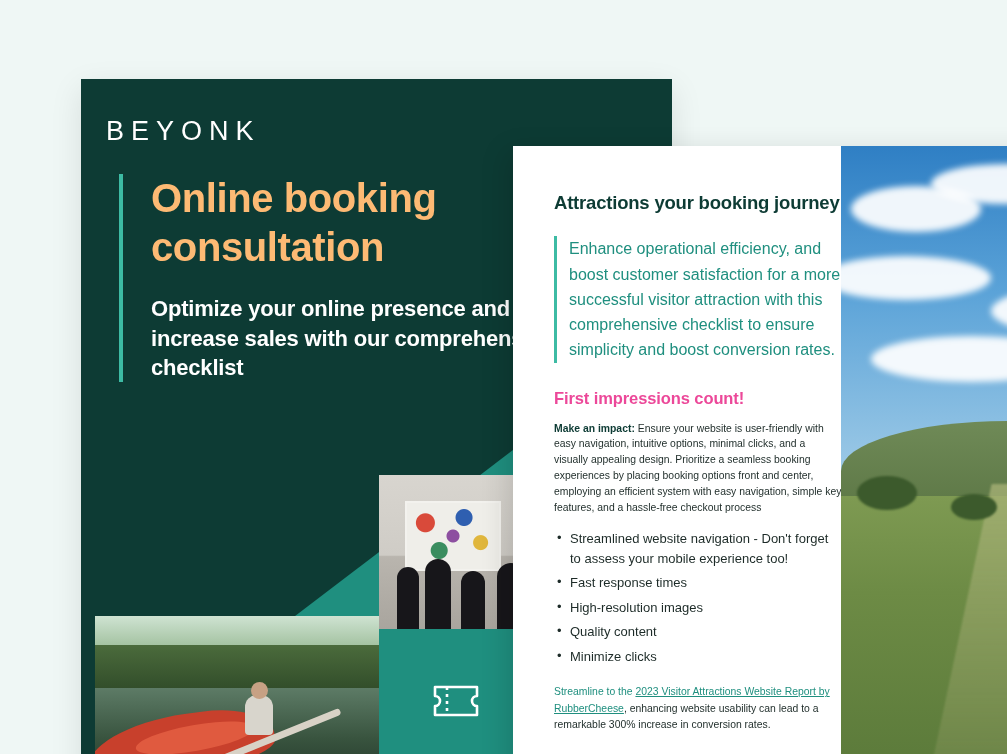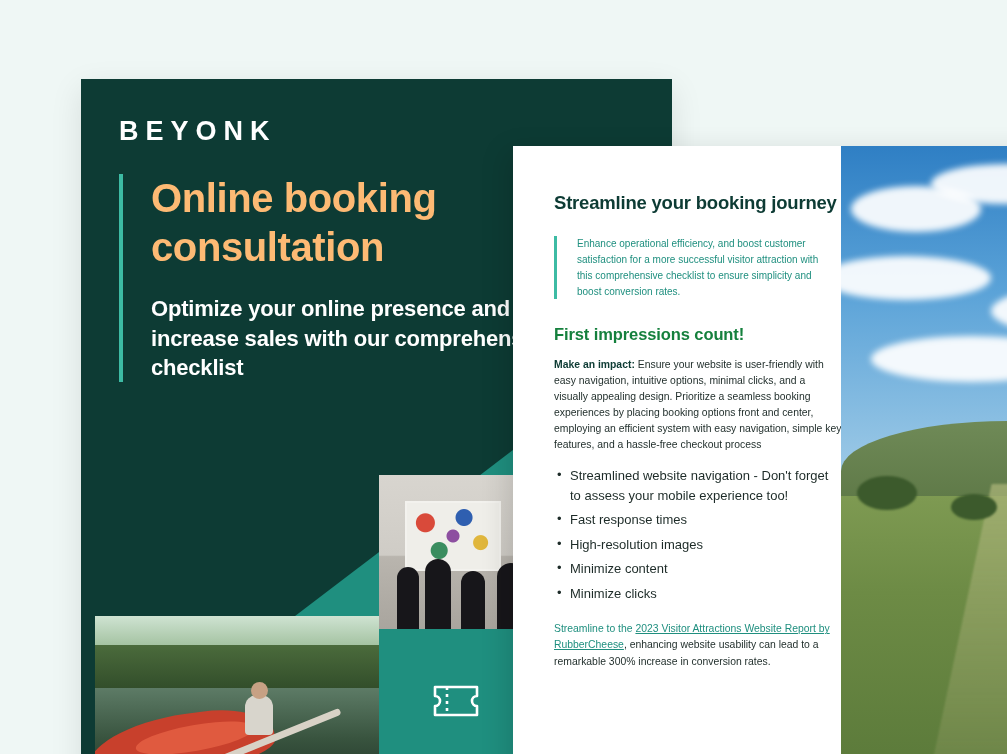--- a/index.html
+++ b/index.html
@@ -26,25 +26,25 @@
     top: 79px;
     width: 591px;
     height: 700px;
     background: #0d3b34;
     overflow: hidden;
     box-shadow: 0 10px 30px rgba(0,0,0,0.10);
   }
 
   .brand {
     position: absolute;
-    left: 38px;
+    left: 25px;
     top: 37px;
     color: #ffffff;
     font-size: 27px;
-    font-weight: bold;
+    font-weight: normal;
     letter-spacing: 7px;
   }
 
   .cover-title-wrap {
     position: absolute;
     left: 38px;
     top: 95px;
     padding-left: 28px;
     border-left: 4px solid #3dbba4;
     width: 440px;
@@ -187,28 +187,28 @@
     margin: 0 0 20px 0;
     letter-spacing: -0.2px;
   }
 
   .quote {
     border-left: 3px solid #3dbba4;
     padding-left: 12px;
     margin: 0 0 26px 0;
   }
   .quote p {
-    margin: 8px;
+    margin: 0;
     color: #1f8f7f;
-    font-size: 10px;
+    font-size: 16px;
     line-height: 1.58;
   }
 
   .h2 {
-    color: #15803d;
+    color: #ec4899;
     font-size: 16.5px;
     font-weight: bold;
     margin: 0 0 13px 0;
     letter-spacing: -0.1px;
   }
 
   .body-p {
     color: #1d2b28;
     font-size: 10.4px;
     line-height: 1.52;
@@ -336,36 +336,36 @@
       <svg width="46" height="36" viewBox="0 0 46 36" fill="none" xmlns="http://www.w3.org/2000/svg">
         <path d="M2 4 H44 V13 a5 5 0 0 0 0 10 v9 H2 V23 a5 5 0 0 0 0 -10 Z" stroke="#ffffff" stroke-width="2.6" fill="none" stroke-linejoin="round"></path>
         <path d="M14 4 V32" stroke="#ffffff" stroke-width="2.6" stroke-dasharray="3 4"></path>
       </svg>
     </div>
   </div>
 
   <div class="inner">
 
     <div class="inner-pad">
-      <h2 class="h1">Streamline your booking journey</h2>
+      <h2 class="h1">Attractions your booking journey</h2>
 
       <div class="quote">
         <p>Enhance operational efficiency, and boost customer satisfaction for a more successful visitor attraction with this comprehensive checklist to ensure simplicity and boost conversion rates.</p>
       </div>
 
       <h3 class="h2">First impressions count!</h3>
 
       <p class="body-p"><b>Make an impact:</b><span> Ensure your website is user-friendly with easy navigation, intuitive options, minimal clicks, and a visually appealing design. Prioritize a seamless booking experiences by placing booking options front and center, employing an efficient system with easy navigation, simple key features, and a hassle-free checkout process</span></p>
 
 
       <ul class="bullets">
         <li>Streamlined website navigation - Don't forget to assess your mobile experience too!</li>
         <li>Fast response times</li>
         <li>High-resolution images</li>
-        <li>Minimize content</li>
+        <li>Quality content</li>
         <li>Minimize clicks</li>
       </ul>
 
       <p class="source"><span>Streamline to the </span><a class="lnk" href="#">2023 Visitor Attractions Website Report by RubberCheese</a><span class="tail">, enhancing website usability can lead to a remarkable 300% increase in conversion rates.</span></p>
     </div>
 
     <div class="photo-land">
       <div class="pl-sky"></div>
       <div class="cloud" style="left:10px;  top:40px;  width:130px; height:46px;"></div>
       <div class="cloud" style="left:90px;  top:18px;  width:150px; height:40px;"></div>

